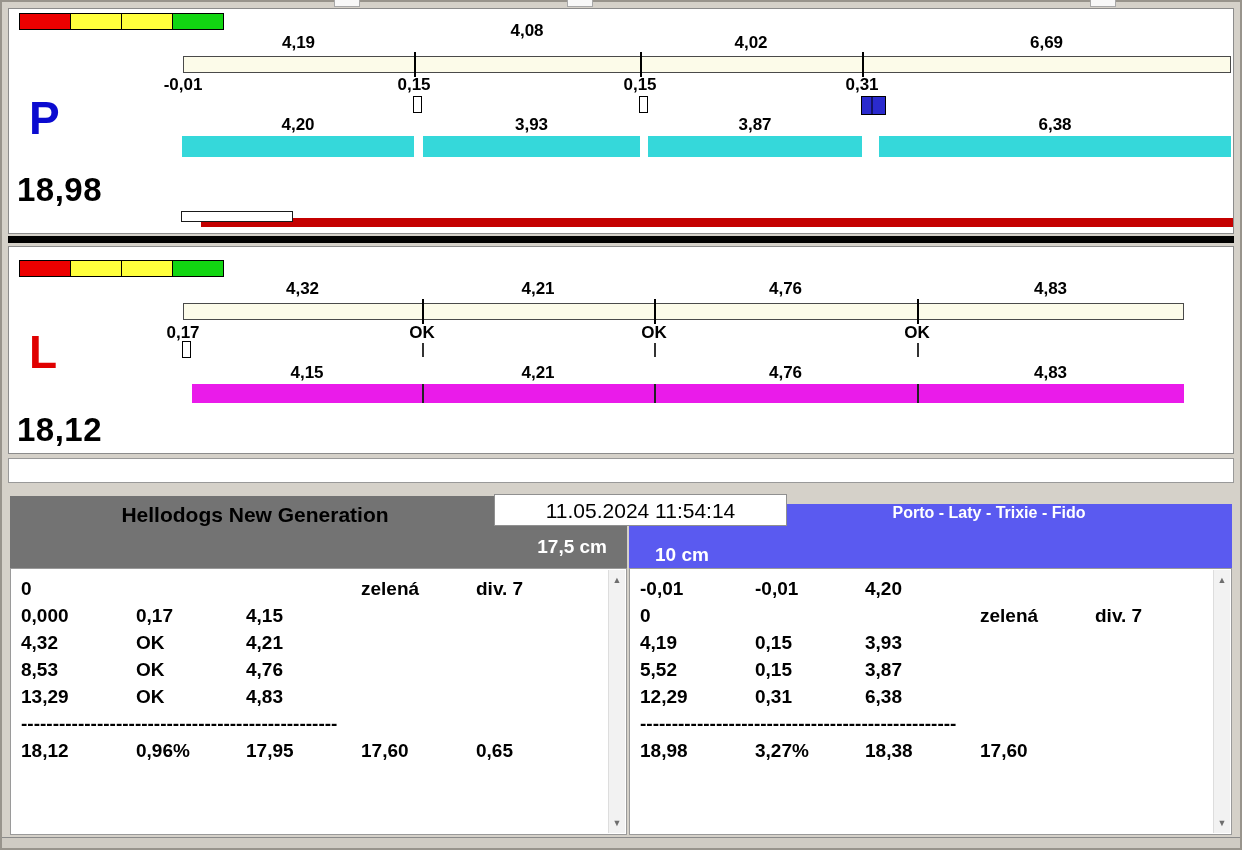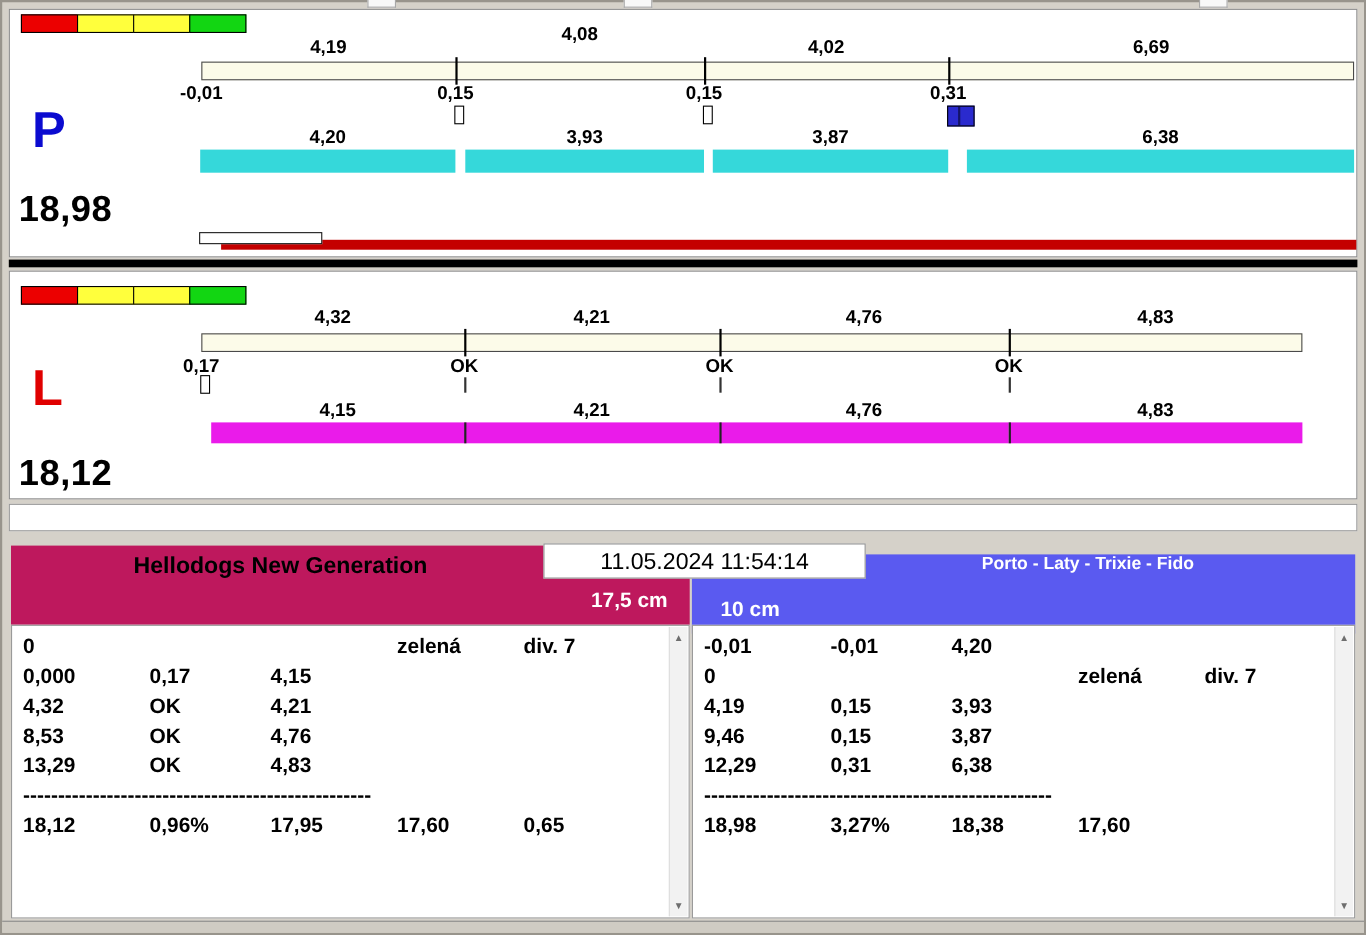--- a/index.html
+++ b/index.html
@@ -142,21 +142,21 @@
       <div class="num-label" style="left: 479px; top: 116px;">4,21</div>
       <div class="dog-seg" style="left: 645px; top: 137px; width: 263px; height: 19px; background: rgb(234, 27, 234); border-left: 2px solid rgb(34, 34, 34);"></div>
       <div class="num-label" style="left: 726.5px; top: 116px;">4,76</div>
       <div class="dog-seg" style="left: 908px; top: 137px; width: 267px; height: 19px; background: rgb(234, 27, 234); border-left: 2px solid rgb(34, 34, 34);"></div>
       <div class="num-label" style="left: 991.5px; top: 116px;">4,83</div>
     </div>
 
   <div class="substrip"></div>
 
   <div class="team" id="team-0">
-    <div class="team-header" style="background: #be185d;">
+    <div class="team-header" style="background: #737373;">
       <div class="team-title t0">Hellodogs New Generation</div>
       <div class="team-height h0">17,5 cm</div>
     </div>
     <div class="team-body">
       <div class="team-table">
           <div class="trow">
             <div class="tcell">0</div>
             <div class="tcell"></div>
             <div class="tcell"></div>
             <div class="tcell">zelená</div>
@@ -230,21 +230,21 @@
             <div class="tcell">div. 7</div>
           </div>
           <div class="trow">
             <div class="tcell">4,19</div>
             <div class="tcell">0,15</div>
             <div class="tcell">3,93</div>
             <div class="tcell"></div>
             <div class="tcell"></div>
           </div>
           <div class="trow">
-            <div class="tcell">9,46</div>
+            <div class="tcell">5,52</div>
             <div class="tcell">0,15</div>
             <div class="tcell">3,87</div>
             <div class="tcell"></div>
             <div class="tcell"></div>
           </div>
           <div class="trow">
             <div class="tcell">12,29</div>
             <div class="tcell">0,31</div>
             <div class="tcell">6,38</div>
             <div class="tcell"></div>

